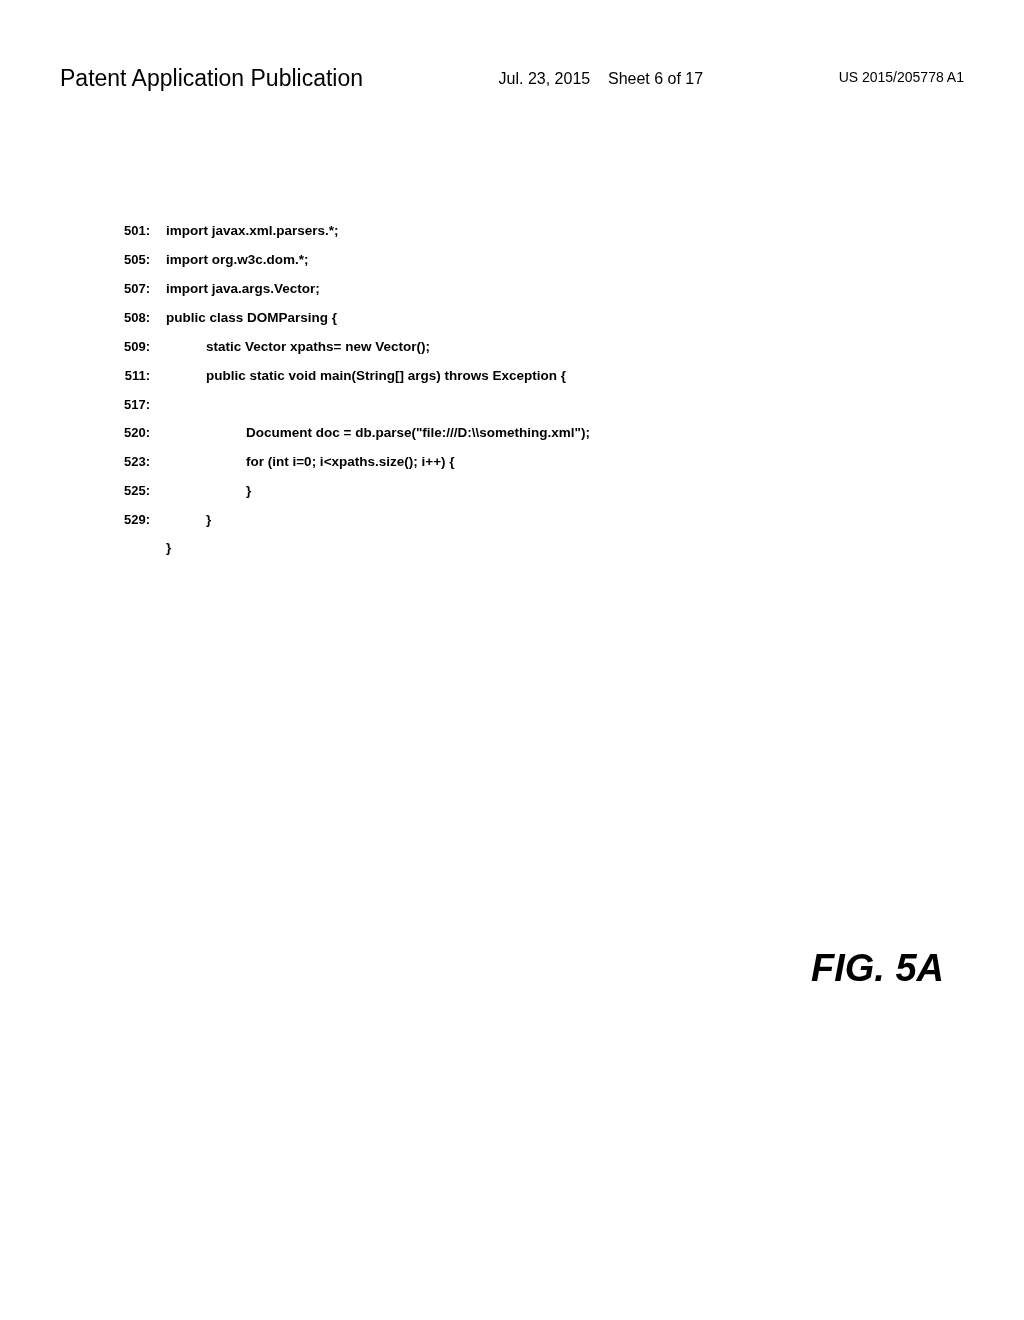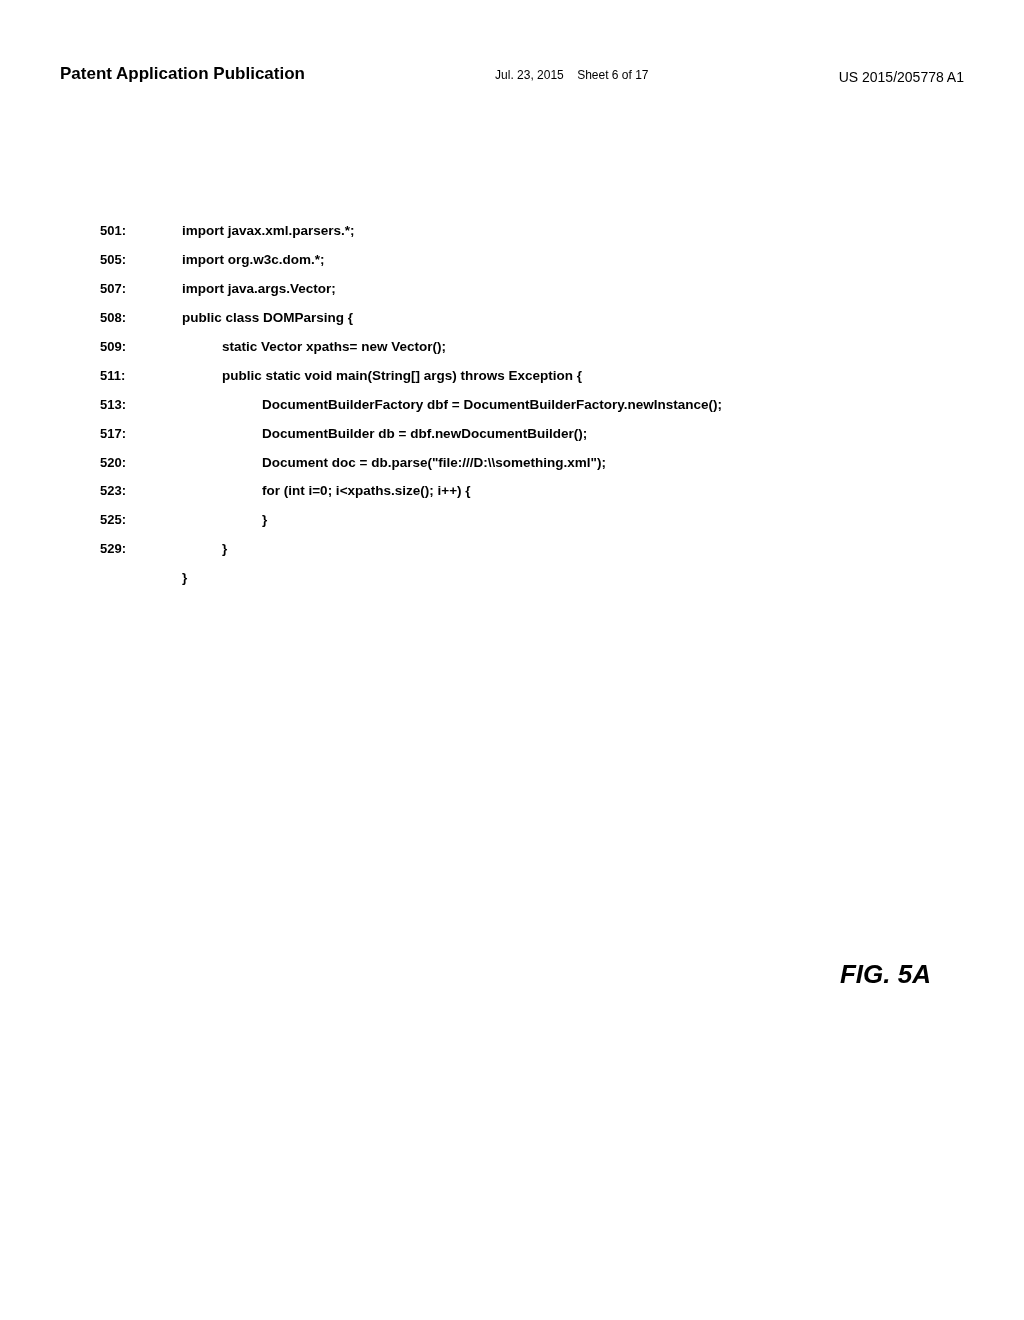--- a/index.html
+++ b/index.html
@@ -30,28 +30,28 @@
       top: 62px;
       left: 0;
       right: 0;
       display: flex;
       justify-content: space-between;
       align-items: flex-start;
       padding: 0 60px;
     }
 
     .header-left {
-      font-size: 17px;
-      font-weight: bold;
+      font-size: 23px;
+      font-weight: normal;
       line-height: 1.4;
       max-width: 320px;
     }
 
     .header-center {
-      font-size: 12px;
+      font-size: 16px;
       text-align: center;
       line-height: 1.6;
       padding-top: 4px;
     }
 
     .header-right {
       font-size: 14px;
       text-align: right;
       line-height: 1.6;
       padding-top: 4px;
@@ -69,42 +69,42 @@
       display: flex;
       align-items: baseline;
       margin-bottom: 0;
       line-height: 1.7;
     }
 
     .line-number {
       font-size: 13px;
       font-weight: bold;
       min-width: 50px;
-      text-align: left;
-      margin-right: 32px;
+      text-align: right;
+      margin-right: 16px;
       font-family: Arial, sans-serif;
     }
 
     .line-content {
       font-size: 13.5px;
       font-weight: bold;
       font-family: Arial, sans-serif;
       text-align: center;
     }
 
     .code-block {
       margin-bottom: 6px;
     }
 
     
     .fig-label {
       position: absolute;
       bottom: 330px;
-      right: 93px;
-      font-size: 26px;
+      right: 80px;
+      font-size: 38px;
       font-weight: bold;
       font-style: italic;
       font-family: Arial, sans-serif;
     }
   </style>
 </head>
 <body>
 
 <div class="page-container">
 
@@ -146,28 +146,23 @@
     <div class="code-line code-block">
       <span class="line-number">509:</span>
       <span class="line-content" style="padding-left:40px;">static Vector xpaths= new Vector();</span>
     </div>
 
     <div class="code-line code-block">
       <span class="line-number">511:</span>
       <span class="line-content" style="padding-left:40px;">public static void main(String[] args) throws Exception {</span>
     </div>
 
-    <div class="code-line code-block">
-      <span class="line-number">513:</span>
-      <span class="line-content" style="padding-left:80px;">DocumentBuilderFactory dbf = DocumentBuilderFactory.newInstance();</span>
-    </div>
 
     <div class="code-line code-block">
       <span class="line-number">517:</span>
-      <span class="line-content" style="padding-left:80px;">DocumentBuilder db = dbf.newDocumentBuilder();</span>
     </div>
 
     <div class="code-line code-block">
       <span class="line-number">520:</span>
       <span class="line-content" style="padding-left:80px;">Document doc = db.parse("file:///D:\\something.xml");</span>
     </div>
 
 
     <div class="code-line code-block">
       <span class="line-number">523:</span>

